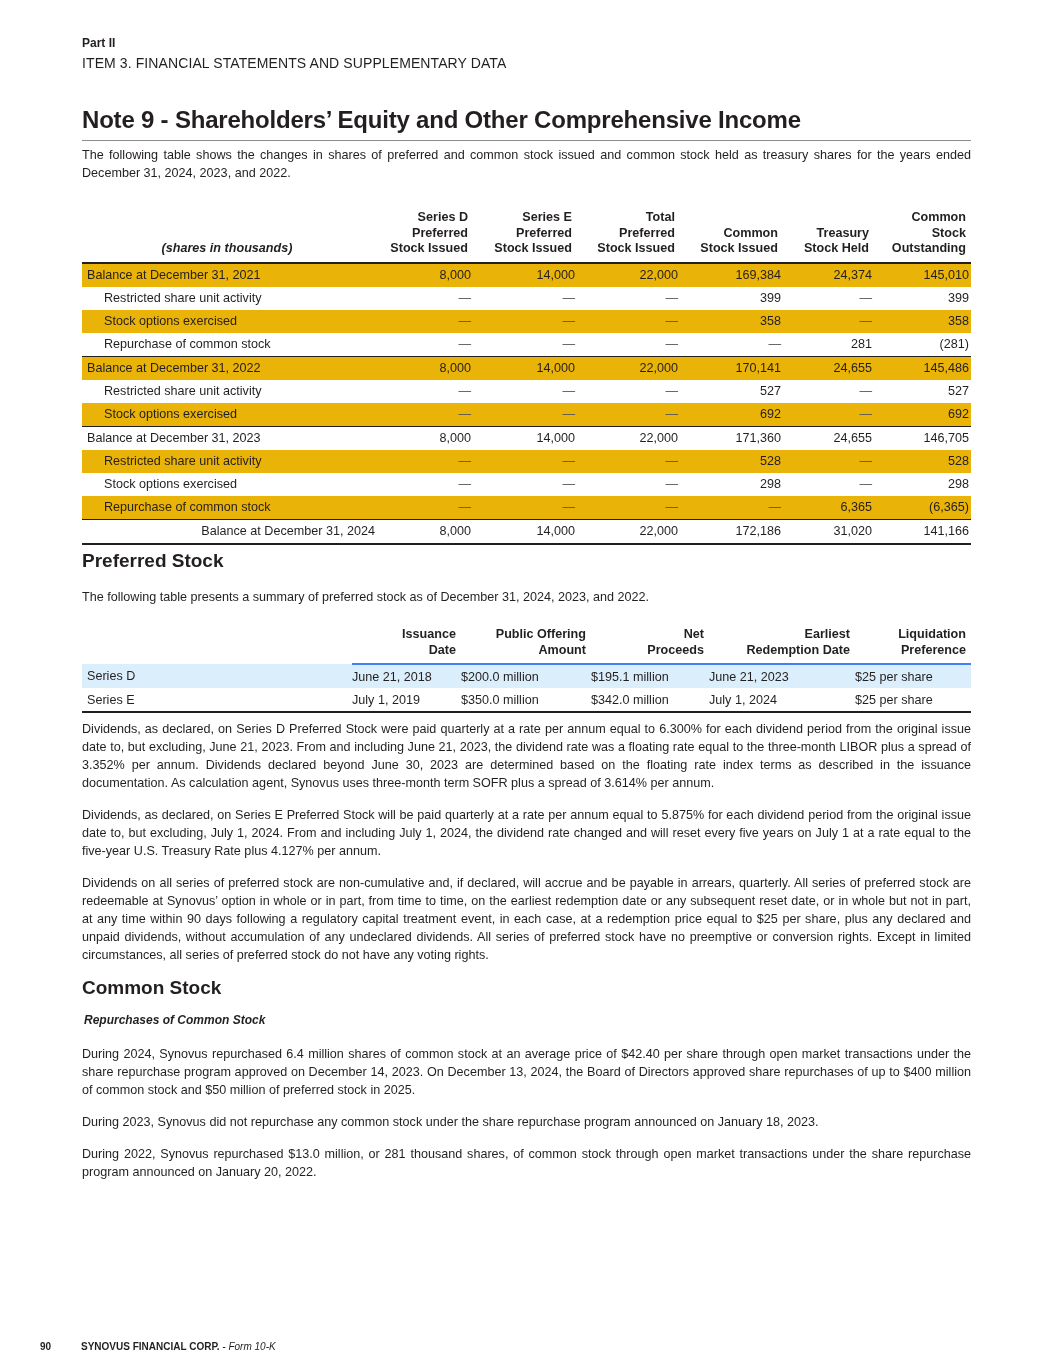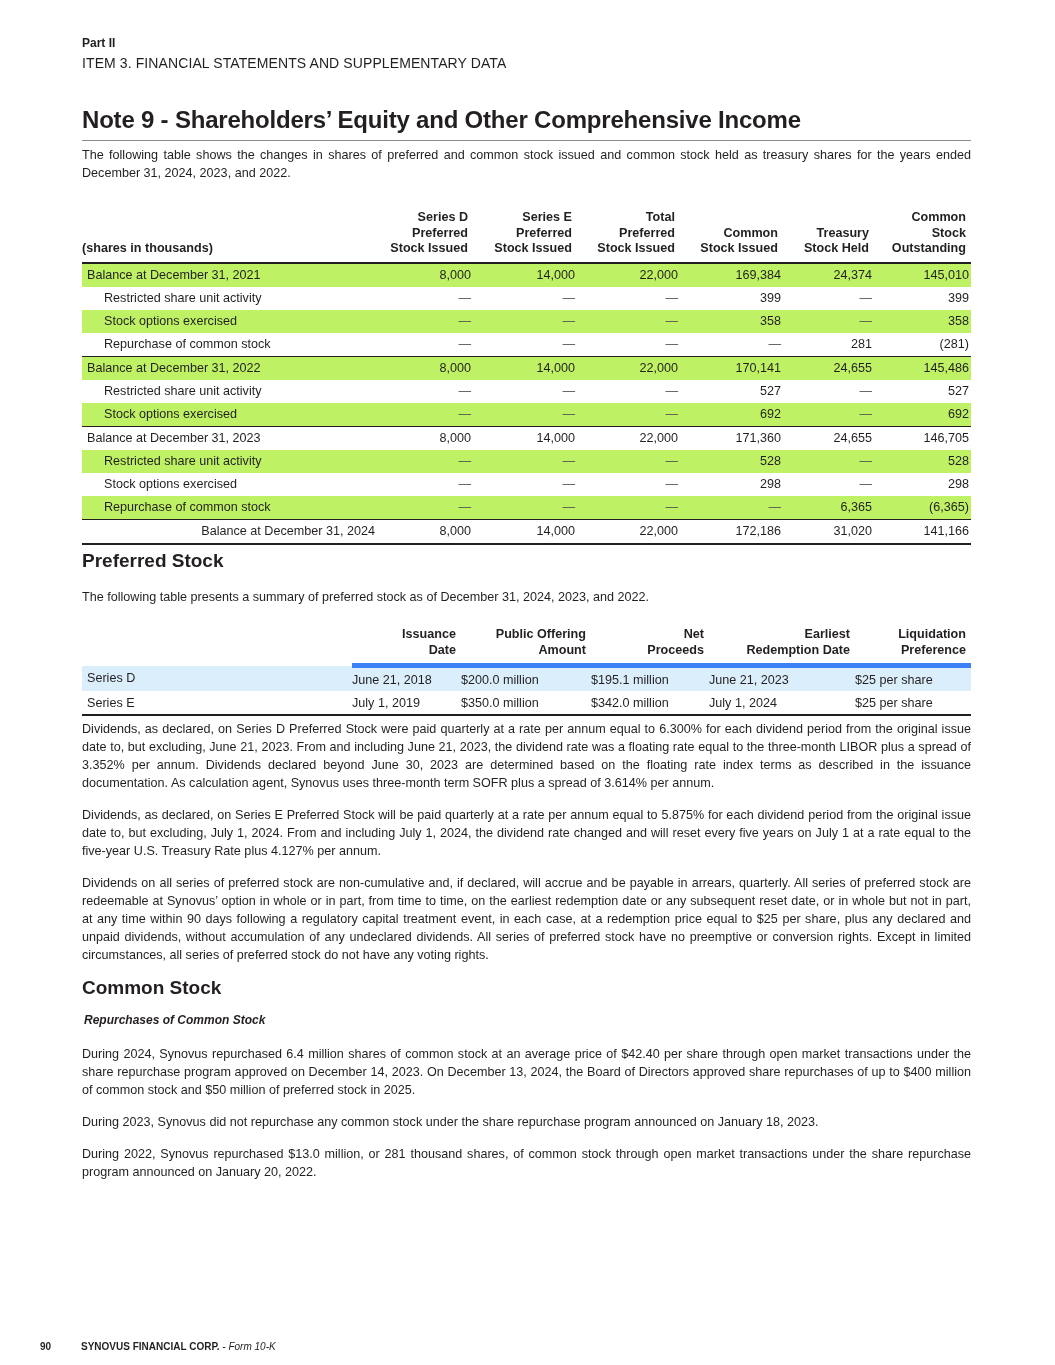--- a/index.html
+++ b/index.html
@@ -17,37 +17,37 @@
     font-size: 24px; font-weight: bold; padding-bottom: 6px;
     border-bottom: 1.5px solid #8c8c8c; letter-spacing: -0.2px;
   }
 
   .para { position: absolute; left: 0; width: 889px; font-size: 12.6px; line-height: 18px; text-align: justify; }
 
   
   table { border-collapse: collapse; font-size: 12.6px; }
   .t1 { position: absolute; top: 210px; left: 0; width: 889px; }
   .t1 th { font-weight: bold; text-align: right; vertical-align: bottom; line-height: 15.5px; padding: 0 5px 5px 0; }
-  .t1 th.units { text-align: left; padding-left: 0; }
+  .t1 th.units { text-align: center; font-style: italic; padding-left: 0; }
   .t1 thead tr { border-bottom: 2px solid #231f20; }
   .t1 td { height: 23px; text-align: right; padding: 0 2px 0 0; }
   .t1 td.label { text-align: left; padding-left: 5px; }
   .t1 td.label.indent { padding-left: 22px; }
-  .t1 tr.shade td { background: #bef264; }
+  .t1 tr.shade td { background: #eab308; }
   .t1 tr.sep-top td { border-top: 1.5px solid #231f20; }
   .t1 tr.total td { font-weight: normal; border-top: 1.5px solid #231f20; border-bottom: 2px solid #231f20; text-align: right; }
   .dash { color: #555; }
 
   .h2 { position: absolute; left: 0; font-size: 19px; font-weight: bold; }
   .h3 { position: absolute; left: 2px; font-size: 12px; font-weight: bold; font-style: italic; }
 
   
   .t2 { position: absolute; top: 626px; left: 0; width: 889px; }
   .t2 th { font-weight: bold; text-align: right; vertical-align: bottom; line-height: 16px; padding: 0 5px 5px 0; }
-  .t2 th.data { border-bottom: 5px solid #3b82f6; }
+  .t2 th.data { border-bottom: 2px solid #3b82f6; }
   .t2 td { height: 23px; text-align: left; padding: 0 2px 0 0; }
   .t2 td.label { text-align: left; padding-left: 5px; }
   .t2 tr.shade td { background: #dbeefb; }
   .t2 tbody tr:last-child td { border-bottom: 2px solid #231f20; }
 
   .footer { position: absolute; top: 1341px; left: 40px; font-size: 10px; }
   .footer .pg { font-weight: bold; display: inline-block; width: 41px; }
   .footer .corp { font-weight: bold; }
   .footer .form { font-style: italic; }
 </style>

